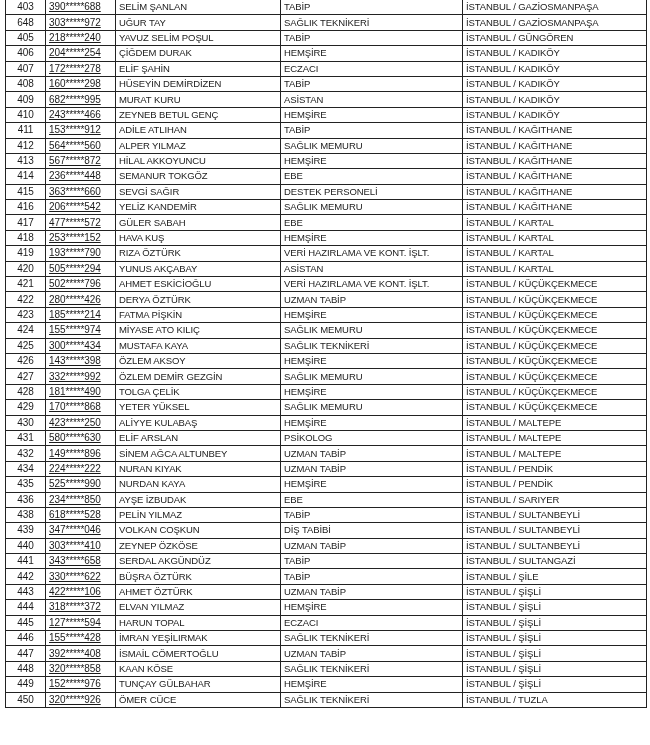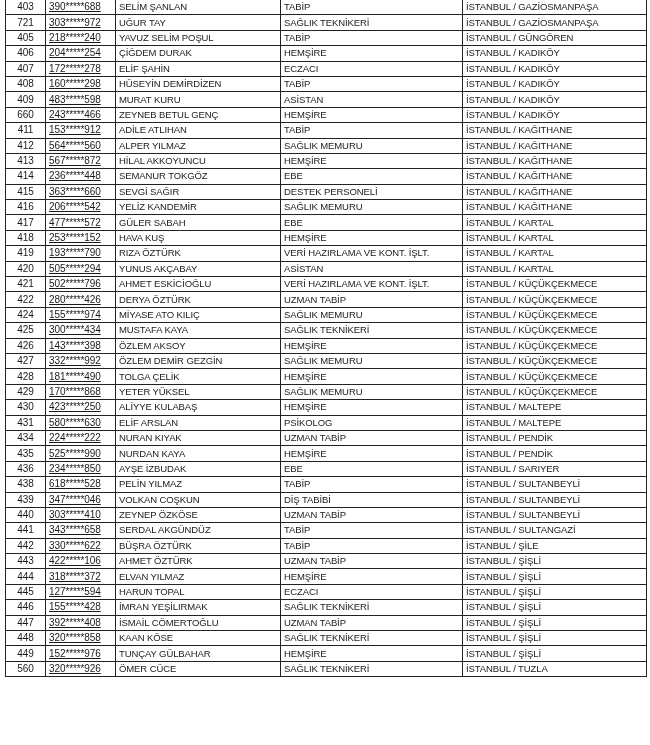--- a/index.html
+++ b/index.html
@@ -46,21 +46,21 @@
     </colgroup>
     <tbody id="rows">
         <tr>
           <td class="no">403</td>
           <td class="id">390*****688</td>
           <td class="name">SELİM ŞANLAN</td>
           <td class="title">TABİP</td>
           <td class="loc">İSTANBUL / GAZİOSMANPAŞA</td>
         </tr>
         <tr>
-          <td class="no">721</td>
+          <td class="no">648</td>
           <td class="id">303*****972</td>
           <td class="name">UĞUR TAY</td>
           <td class="title">SAĞLIK TEKNİKERİ</td>
           <td class="loc">İSTANBUL / GAZİOSMANPAŞA</td>
         </tr>
         <tr>
           <td class="no">405</td>
           <td class="id">218*****240</td>
           <td class="name">YAVUZ SELİM POŞUL</td>
           <td class="title">TABİP</td>
@@ -82,27 +82,27 @@
         </tr>
         <tr>
           <td class="no">408</td>
           <td class="id">160*****298</td>
           <td class="name">HÜSEYİN DEMİRDİZEN</td>
           <td class="title">TABİP</td>
           <td class="loc">İSTANBUL / KADIKÖY</td>
         </tr>
         <tr>
           <td class="no">409</td>
-          <td class="id">483*****598</td>
+          <td class="id">682*****995</td>
           <td class="name">MURAT KURU</td>
           <td class="title">ASİSTAN</td>
           <td class="loc">İSTANBUL / KADIKÖY</td>
         </tr>
         <tr>
-          <td class="no">660</td>
+          <td class="no">410</td>
           <td class="id">243*****466</td>
           <td class="name">ZEYNEB BETUL GENÇ</td>
           <td class="title">HEMŞİRE</td>
           <td class="loc">İSTANBUL / KADIKÖY</td>
         </tr>
         <tr>
           <td class="no">411</td>
           <td class="id">153*****912</td>
           <td class="name">ADİLE ATLIHAN</td>
           <td class="title">TABİP</td>
@@ -179,20 +179,27 @@
           <td class="loc">İSTANBUL / KÜÇÜKÇEKMECE</td>
         </tr>
         <tr>
           <td class="no">422</td>
           <td class="id">280*****426</td>
           <td class="name">DERYA ÖZTÜRK</td>
           <td class="title">UZMAN TABİP</td>
           <td class="loc">İSTANBUL / KÜÇÜKÇEKMECE</td>
         </tr>
         <tr>
+          <td class="no">423</td>
+          <td class="id">185*****214</td>
+          <td class="name">FATMA PİŞKİN</td>
+          <td class="title">HEMŞİRE</td>
+          <td class="loc">İSTANBUL / KÜÇÜKÇEKMECE</td>
+        </tr>
+        <tr>
           <td class="no">424</td>
           <td class="id">155*****974</td>
           <td class="name">MİYASE ATO KILIÇ</td>
           <td class="title">SAĞLIK MEMURU</td>
           <td class="loc">İSTANBUL / KÜÇÜKÇEKMECE</td>
         </tr>
         <tr>
           <td class="no">425</td>
           <td class="id">300*****434</td>
           <td class="name">MUSTAFA KAYA</td>
@@ -235,20 +242,27 @@
           <td class="loc">İSTANBUL / MALTEPE</td>
         </tr>
         <tr>
           <td class="no">431</td>
           <td class="id">580*****630</td>
           <td class="name">ELİF ARSLAN</td>
           <td class="title">PSİKOLOG</td>
           <td class="loc">İSTANBUL / MALTEPE</td>
         </tr>
         <tr>
+          <td class="no">432</td>
+          <td class="id">149*****896</td>
+          <td class="name">SİNEM AĞCA ALTUNBEY</td>
+          <td class="title">UZMAN TABİP</td>
+          <td class="loc">İSTANBUL / MALTEPE</td>
+        </tr>
+        <tr>
           <td class="no">434</td>
           <td class="id">224*****222</td>
           <td class="name">NURAN KIYAK</td>
           <td class="title">UZMAN TABİP</td>
           <td class="loc">İSTANBUL / PENDİK</td>
         </tr>
         <tr>
           <td class="no">435</td>
           <td class="id">525*****990</td>
           <td class="name">NURDAN KAYA</td>
@@ -340,21 +354,21 @@
           <td class="loc">İSTANBUL / ŞİŞLİ</td>
         </tr>
         <tr>
           <td class="no">449</td>
           <td class="id">152*****976</td>
           <td class="name">TUNÇAY GÜLBAHAR</td>
           <td class="title">HEMŞİRE</td>
           <td class="loc">İSTANBUL / ŞİŞLİ</td>
         </tr>
         <tr>
-          <td class="no">560</td>
+          <td class="no">450</td>
           <td class="id">320*****926</td>
           <td class="name">ÖMER CÜCE</td>
           <td class="title">SAĞLIK TEKNİKERİ</td>
           <td class="loc">İSTANBUL / TUZLA</td>
         </tr>
       </tbody>
   </table>
 </div>
 
 </body></html>

